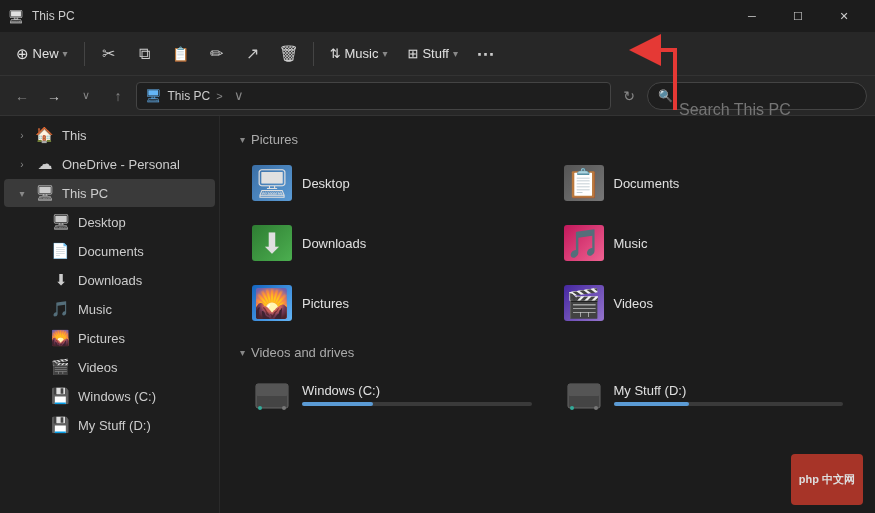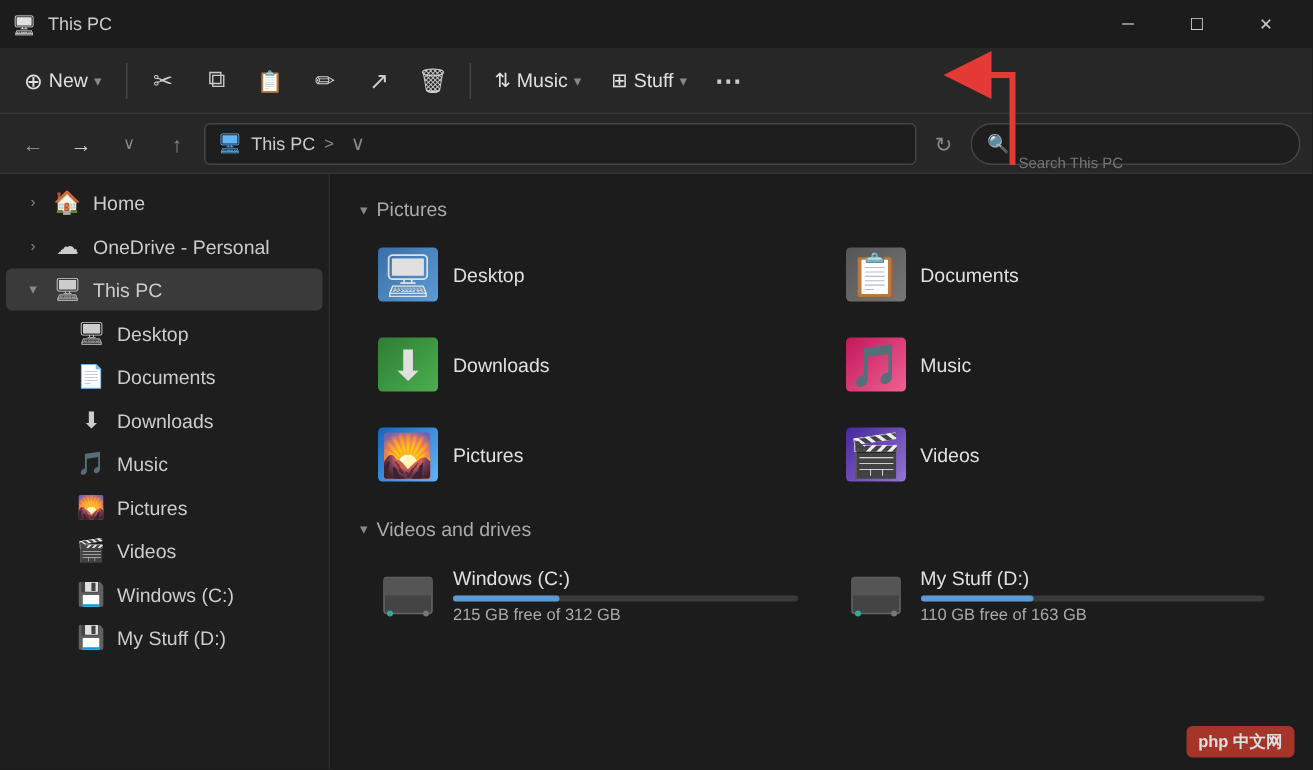--- a/index.html
+++ b/index.html
@@ -131,21 +131,21 @@
       width: 220px; height: 28px;
       background: #1e1e1e;
       border: 1px solid #444;
       border-radius: 14px;
       display: flex; align-items: center;
       padding: 0 10px; gap: 6px;
     }
     #search-box .search-icon { color: #888; font-size: 12px; }
     #search-box input {
       background: transparent; border: none; outline: none;
-      color: #ccc; font-size: 10px; width: 100%; margin-top: 28px;
+      color: #ccc; font-size: 16px; width: 100%; margin-top: 28px;
     }
 
     
     #main {
       display: flex;
       height: calc(513px - 32px - 44px - 40px);
     }
 
     
     #sidebar {
@@ -246,21 +246,21 @@
 
     
     #watermark {
       position: absolute;
       bottom: 8px;
       right: 12px;
       background: #c0392b;
       color: white;
       font-size: 11px;
       font-weight: bold;
-      padding: 3px 8px;
+      padding: 18px 8px;
       border-radius: 4px;
       opacity: 0.85;
     }
   </style>
 </head>
 <body>
 
 <div id="titlebar">
   <div class="title-icon">🖥</div>
   <span class="title-text">This PC</span>
@@ -315,21 +315,21 @@
     <input type="text" placeholder="Search This PC" style="">
   </div>
 </div>
 
 <div id="main">
 
   <div id="sidebar">
   <div class="sidebar-item" style="">
         <span class="expand-arrow">›</span>
         <span class="item-icon">🏠</span>
-        <span>Home</span>
+        <span>This</span>
       </div>
       <div class="sidebar-item" style="">
         <span class="expand-arrow">›</span>
         <span class="item-icon">☁</span>
         <span>OneDrive - Personal</span>
       </div>
       <div class="sidebar-item active" style="">
         <span class="expand-arrow">▾</span>
         <span class="item-icon">🖥</span>
         <span>This PC</span>
@@ -420,38 +420,36 @@
     <rect x="2" y="4" width="32" height="12" rx="2" fill="#555"></rect>
     <circle cx="6" cy="28" r="2" fill="#3a9"></circle>
     <circle cx="30" cy="28" r="2" fill="#777"></circle>
   </svg>
           </div>
           <div class="drive-info">
             <div class="drive-name">Windows (C:)</div>
             <div class="drive-bar-bg">
               <div class="drive-bar-fill" style="width: 31%; background: rgb(91, 155, 213);"></div>
             </div>
-            <div class="drive-free">215 GB free of 312 GB</div>
           </div>
         </div>
         <div class="drive-item">
           <div class="drive-icon-box">
             <svg width="36" height="32" viewBox="0 0 36 32">
     <rect x="2" y="4" width="32" height="24" rx="2" fill="#444" stroke="#666" stroke-width="1"></rect>
     <rect x="2" y="4" width="32" height="12" rx="2" fill="#555"></rect>
     <circle cx="6" cy="28" r="2" fill="#3a9"></circle>
     <circle cx="30" cy="28" r="2" fill="#777"></circle>
   </svg>
           </div>
           <div class="drive-info">
             <div class="drive-name">My Stuff (D:)</div>
             <div class="drive-bar-bg">
               <div class="drive-bar-fill" style="width: 33%; background: rgb(91, 155, 213);"></div>
             </div>
-            <div class="drive-free">110 GB free of 163 GB</div>
           </div>
         </div>
       </div>
   </div>
 </div>
 
 <div id="arrow-annotation">
   <svg width="80" height="90" viewBox="0 0 80 90">
     <defs>
       <marker id="arrowhead" markerWidth="8" markerHeight="8" refX="4" refY="4" orient="auto">

